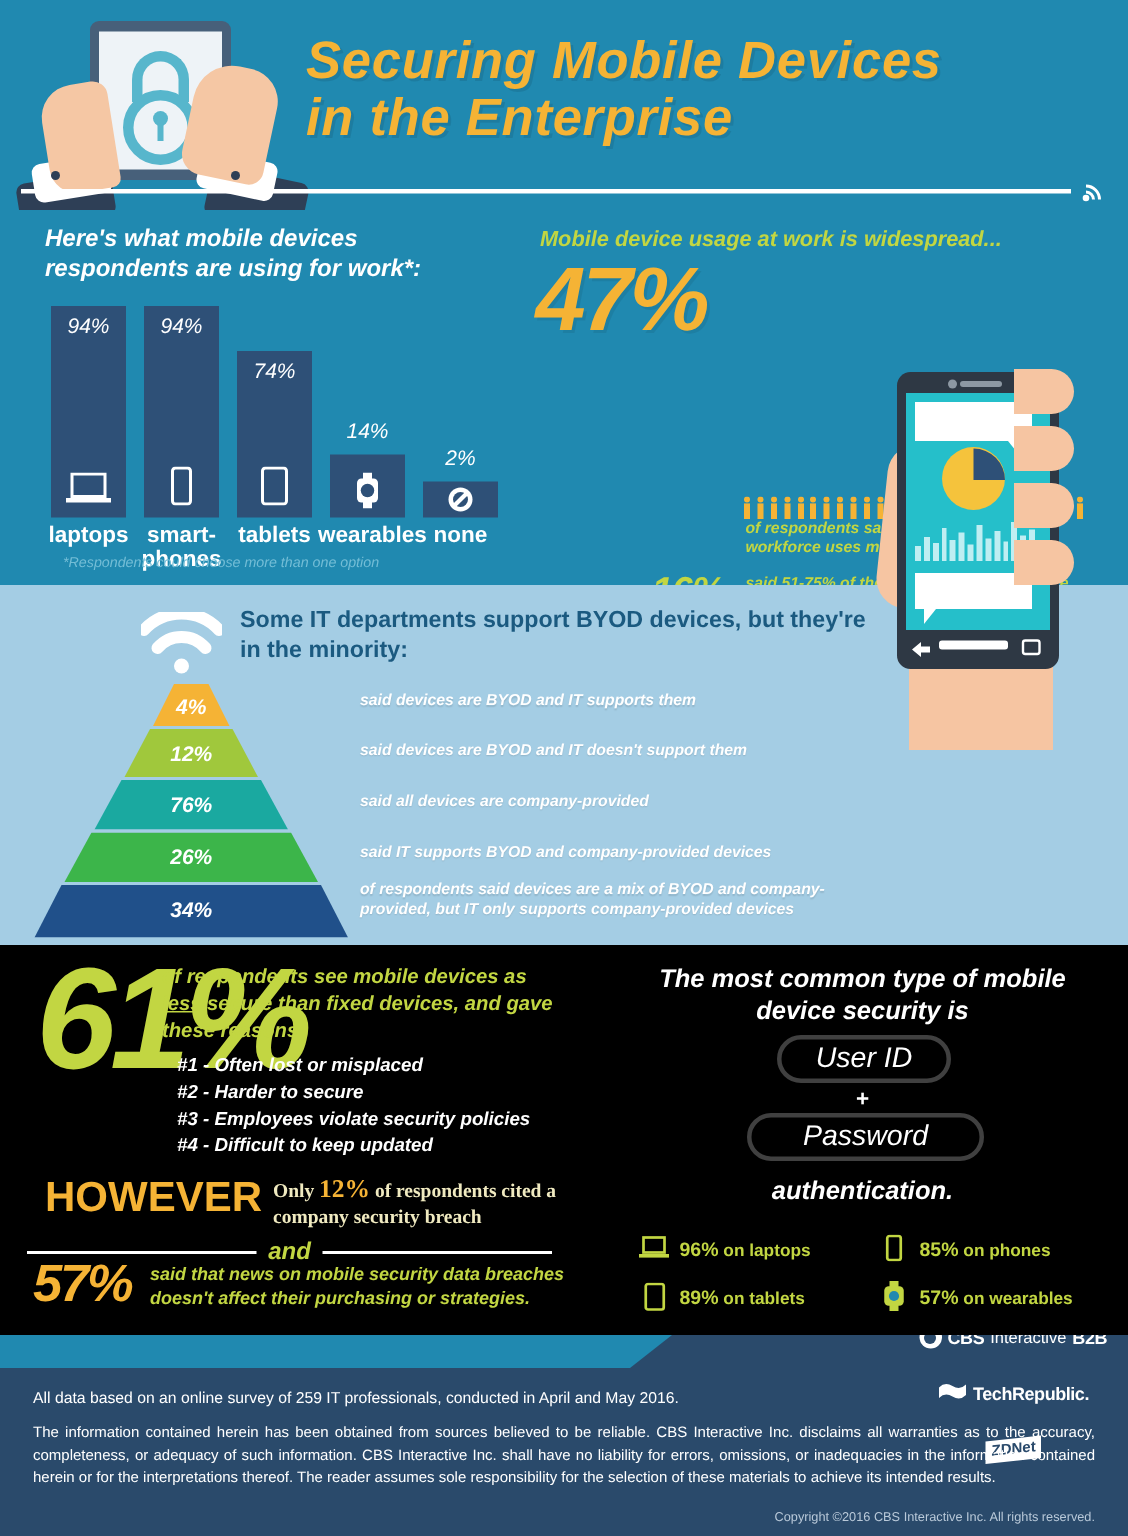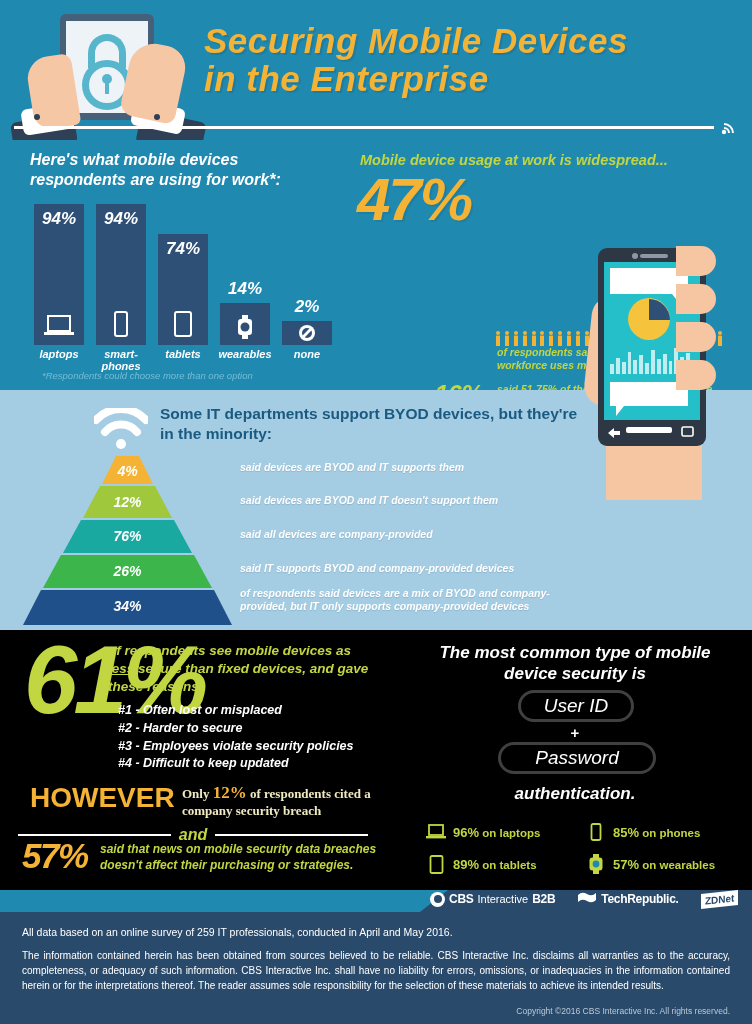--- a/index.html
+++ b/index.html
@@ -95,30 +95,30 @@
     color: #ffffff; font-weight: bold; font-style: italic;
     font-size: 16px; line-height: 1.25;
   }
   #chart { position: absolute; left: 34px; top: 55px; width: 300px; height: 150px; }
   .bar-col { position: absolute; bottom: 0; width: 50px; text-align: center; }
   .bar {
     position: relative; width: 50px; background: #2e5077; margin: 0 auto;
   }
   .bar-val {
     position: absolute; left: 0; right: 0; top: 5px;
-    color: #ffffff; font-weight: bold; font-size: 17px; font-style: italic; text-align: center;
+    color: #ffffff; font-weight: normal; font-size: 14px; font-style: italic; text-align: center;
   }
   .bar-val.outside { top: -24px; }
   .bar-ico {
     position: absolute; left: 0; right: 0; bottom: 8px;
     display: flex; justify-content: center; align-items: flex-end; height: 30px;
   }
   .bar-lbl {
     position: absolute; top: 100%; left: -8px; width: 66px; margin-top: 4px;
-    color: #ffffff; font-weight: bold; font-size: 11px; line-height: 1.05; font-style: italic;
+    color: #ffffff; font-weight: bold; font-size: 15px; line-height: 1.05;
   }
   #chart-note {
     position: absolute; left: 42px; top: 230px; width: 300px;
     color: #73bdd6; font-style: italic; font-size: 9.5px;
   }
 
   #usage-head {
     position: absolute; left: 360px; top: 12px; width: 390px;
     color: #c2d642; font-weight: bold; font-style: italic; font-size: 14.5px;
   }
@@ -315,21 +315,21 @@
   #foot-notch {
     position: absolute; left: 0; top: 0; width: 420px; height: 22px;
     background: #2089b0;
   }
   #foot-notch:after {
     content: ""; position: absolute; left: 420px; top: 0;
     border-top: 22px solid #2089b0; border-right: 28px solid transparent;
   }
   #logos {
     position: absolute; right: 14px; top: -6px; height: 30px;
-    display: flex; align-items: center; gap: 22px;
+    display: flex; align-items: center; gap: 22px; flex-direction: column;
   }
   .logo { display: flex; align-items: center; gap: 4px; color: #ffffff; }
   .logo-cbs-mark {
     width: 15px; height: 15px; border-radius: 50%; background: #ffffff;
     position: relative;
   }
   .logo-cbs-mark:after {
     content: ""; position: absolute; left: 3.5px; top: 3.5px;
     width: 8px; height: 8px; border-radius: 50%; background: #2a4a6b;
   }

